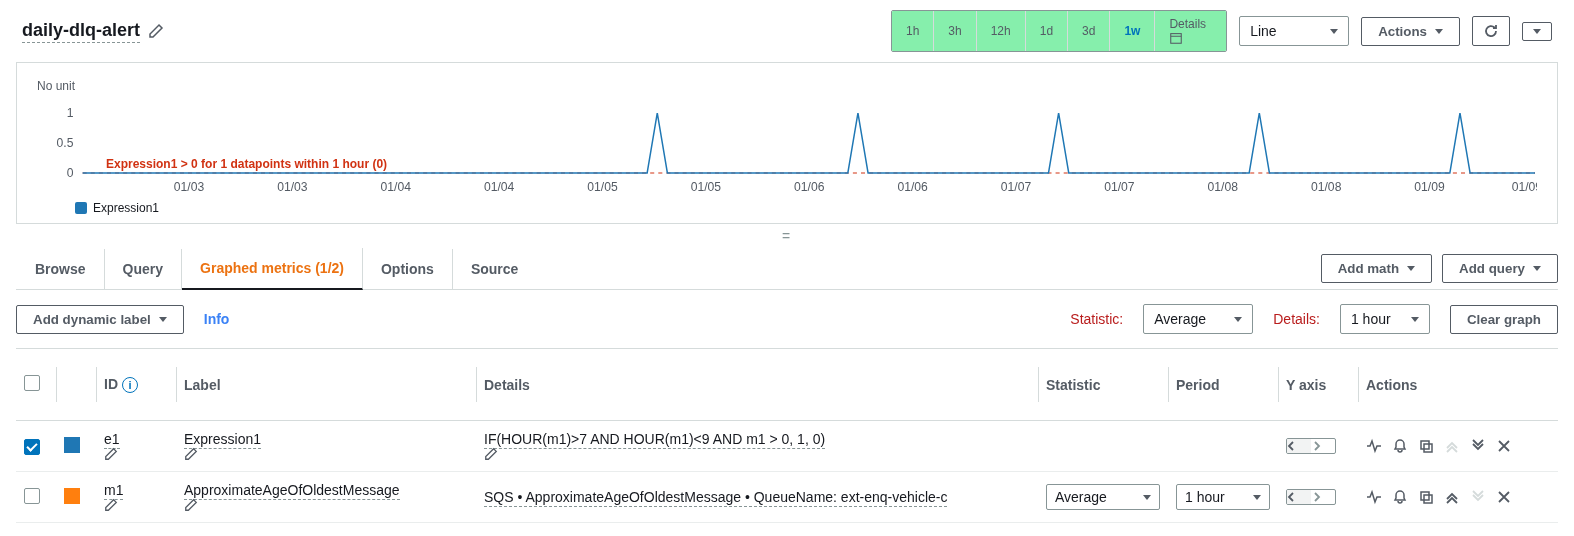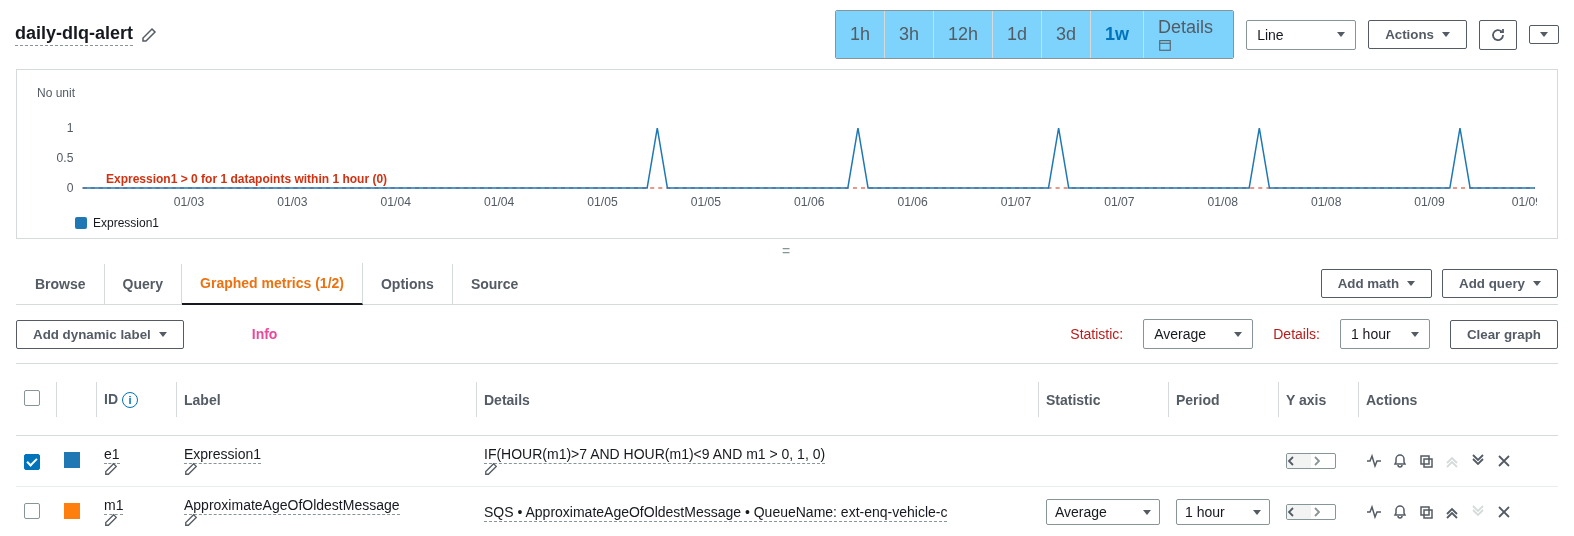--- a/index.html
+++ b/index.html
@@ -1,49 +1,49 @@
 <!DOCTYPE html>
 <html><head>
 <meta charset="utf-8">
 <style>
 * { box-sizing: border-box; margin: 0; padding: 0; }
 body { font-family: "Amazon Ember", "Helvetica Neue", Arial, sans-serif; font-size: 14px; color: #16191f; background: #fff; }
-.header-row { display: flex; align-items: center; padding: 10px 15px; gap: 12px; }
+.header-row { display: flex; align-items: center; padding: 10px 22px; gap: 12px; }
 .title-block { display: flex; align-items: center; gap: 8px; font-size: 18px; font-weight: 700; color: #16191f; }
 .dotted-underline { border-bottom: 1px dashed #879596; padding-bottom: 1px; }
 .spacer { flex: 1; }
 .btn-group { display: flex; border: 1px solid #879596; border-radius: 2px; overflow: hidden; }
-.btn-group button { border: none; border-right: 1px solid #d5dbdb; background: #7dd3fc; padding: 6px 14px; font-size: 18px; color: #545b64; cursor: pointer; }
+.btn-group button { border: none; border-right: 1px solid #d5dbdb; background: #86efac; padding: 6px 14px; font-size: 12px; color: #545b64; cursor: pointer; }
 .btn-group button:last-child { border-right: none; }
 .btn-group button.active { color: #0073bb; font-weight: 700; }
 .select-btn { display: flex; align-items: center; justify-content: space-between; border: 1px solid #879596; border-radius: 2px; background: #fff; padding: 6px 10px; min-width: 110px; cursor: pointer; gap: 12px; font-weight: 400; text-align: center; }
 .action-btn { display: flex; align-items: center; border: 1px solid #545b64; border-radius: 2px; background: #fff; padding: 6px 16px; font-weight: 700; color: #545b64; cursor: pointer; gap: 8px; }
 .icon-btn { border: 1px solid #545b64; border-radius: 2px; background: #fff; padding: 6px 10px; cursor: pointer; color: #545b64; display: flex; align-items: center; justify-content: center; }
 .caret-down { width: 0; height: 0; border-left: 4px solid transparent; border-right: 4px solid transparent; border-top: 5px solid #545b64; display: inline-block; }
 svg { display: block; }
 
 .chart-panel { border: 1px solid #d5dbdb; margin: 0 16px 0 16px; padding: 16px 20px 8px 20px; position: relative; }
-.y-label { font-size: 12px; color: #545b64; margin-bottom: 20px; }
+.y-label { font-size: 12px; color: #545b64; margin-bottom: 12px; }
 .chart-area { position: relative; height: 90px; }
 .chart-svg { width: 100%; height: 100%; }
 .annotation { position: absolute; color: #d13212; font-size: 12px; font-weight: 700; left: 69px; top: 52px; }
 .legend { display: flex; align-items: center; gap: 6px; margin-top: 6px; font-size: 12px; color: #16191f; margin-left: 38px; }
 .legend-swatch { width: 12px; height: 12px; border-radius: 2px; background: #1f77b4; }
 
 .resize-handle { text-align: center; color: #879596; padding: 4px 0; font-size: 14px; letter-spacing: 2px; }
 
 .tab-row { display: flex; align-items: center; border-bottom: 1px solid #d5dbdb; margin: 0 16px; }
 .tab { padding: 12px 18px; color: #545b64; font-weight: 700; border-right: 1px solid #d5dbdb; cursor: pointer; }
 .tab:first-child { border-left: 1px solid transparent; }
 .tab.active { color: #ec7211; border-bottom: 2px solid #16191f; margin-bottom: -1px; }
 .tab-actions { margin-left: auto; display: flex; gap: 10px; padding: 6px 0; }
 
 .toolbar-row { display: flex; align-items: center; padding: 14px 16px; gap: 20px; }
 .toolbar-row .label { color: #b91c1c; font-weight: 400; }
-.link { color: #ec4899; font-weight: 700; cursor: pointer; margin-left: 48px; }
+.link { color: #3b82f6; font-weight: 700; cursor: pointer; }
 
 .table { width: calc(100% - 32px); margin: 0 16px; border-collapse: collapse; }
 .table th { text-align: left; font-weight: 700; color: #545b64; padding: 26px 8px; border-top: 1px solid #d5dbdb; border-bottom: 1px solid #d5dbdb; font-size: 14px; position: relative; }
 .table th:not(:first-child)::before { content:""; position:absolute; left:0; top:25%; height:50%; border-left:1px solid #d5dbdb; }
 .table td { padding: 10px 8px; border-bottom: 1px solid #eaeded; vertical-align: middle; font-size: 14px; }
 .checkbox { width: 16px; height: 16px; border: 1px solid #879596; border-radius: 2px; display: inline-flex; align-items: center; justify-content: center; background:#fff; }
 .checkbox.checked { background: #0073bb; border-color: #0073bb; }
 .checkbox.checked::after { content: ""; width: 4px; height: 8px; border: solid #fff; border-width: 0 2px 2px 0; transform: rotate(45deg); margin-bottom: 2px; }
 .color-swatch { width: 16px; height: 16px; display: inline-block; }
 .color-swatch.blue { background: #1f77b4; }

